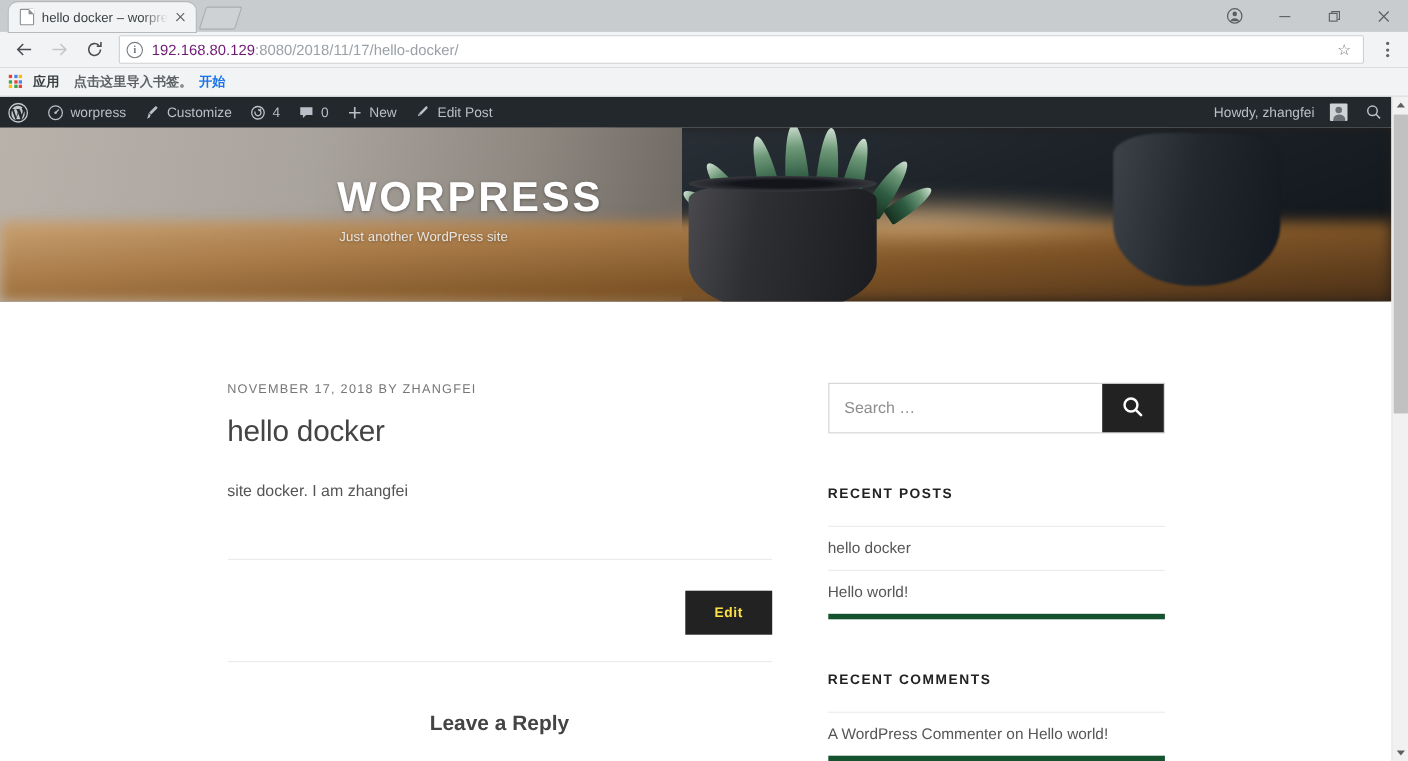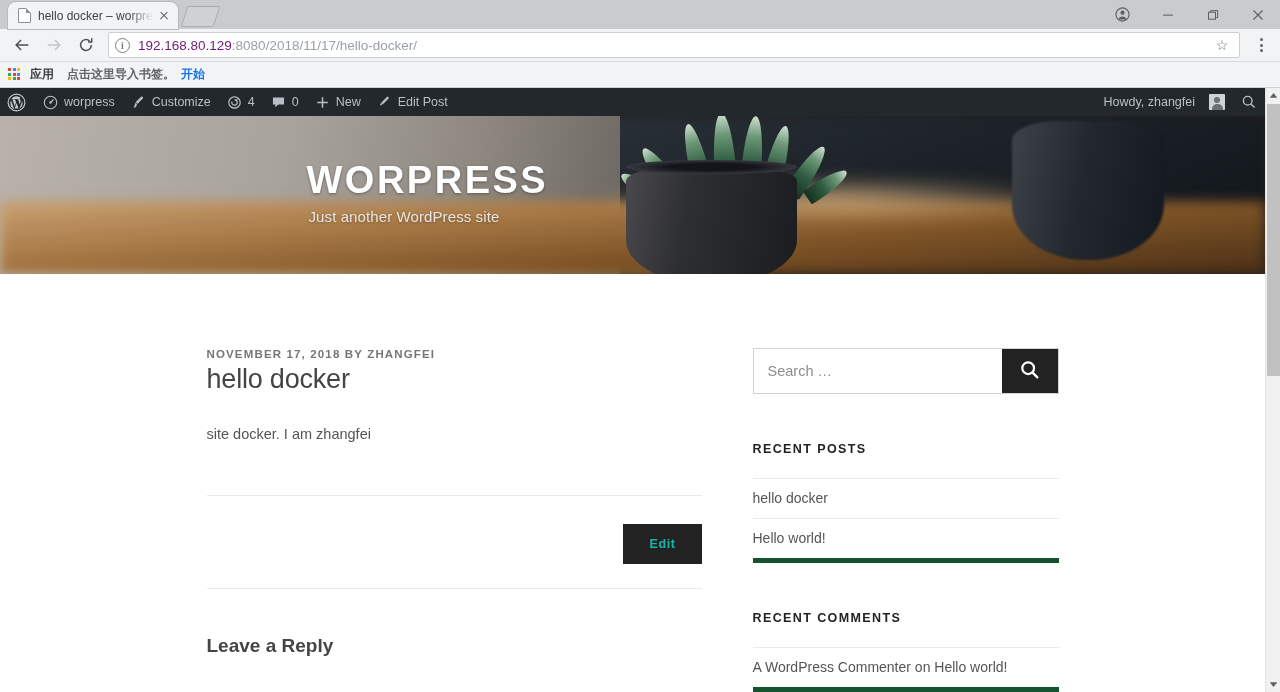--- a/index.html
+++ b/index.html
@@ -221,57 +221,57 @@
     height: 100%;
   }
   .site-title {
     position:absolute; left: 203px; top: 45px;
     font-size: 38px; font-weight: bold; letter-spacing: 2.5px;
     color: #ffffff; line-height: 1;
     text-shadow: 0 1px 3px rgba(0,0,0,.35);
   }
   .site-desc {
     position:absolute; left: 205px; top: 92px;
-    font-size: 15px; color: #e7e4e1; letter-spacing: .1px;
+    font-size: 12px; color: #e7e4e1; letter-spacing: .1px;
     text-shadow: 0 1px 3px rgba(0,0,0,.3);
   }
 
   
   .site-main {
     width: 1265px; background:#fff; padding-top: 74px;
   }
   .content-row {
     width: 852px; margin: 0 auto; display: flex; gap: 51px;
   }
   .primary { width: 495px; }
   .secondary { width: 306px; }
 
   .entry-meta {
-    font-size: 11.5px; font-weight: bold; letter-spacing: 1.15px;
-    color: #767676; text-transform: uppercase; margin-bottom: 4px;
+    font-size: 11.5px; font-weight: normal; letter-spacing: 1.15px;
+    color: #767676; text-transform: uppercase; margin-bottom: 17px;
   }
   .entry-title {
     font-size: 27px; font-weight: normal; color: #444;
     letter-spacing: -.2px; margin-bottom: 27px;
   }
   .entry-content {
     font-size: 14.5px; color: #555; line-height: 1.7;
   }
   .entry-sep {
     border: none; border-top: 1px solid #eaeaea;
     margin: 48px 0 0 0;
   }
   .edit-row { display:flex; justify-content:flex-end; padding: 28px 0 24px; }
   .edit-btn {
-    background: #222; color: #14b8a6; border: none;
+    background: #222; color: #fde047; border: none;
     font-size: 12.5px; font-weight: bold; letter-spacing: .6px;
     padding: 13px 26px; cursor: pointer;
   }
   .comments-title {
-    font-size: 19px; color: #444; margin-top: 46px;
+    font-size: 19px; color: #444; margin-top: 46px; text-align: center;
   }
 
   
   .searchbox {
     display: flex; height: 46px;
     border: 1px solid #d3d3d3; background:#fff;
   }
   .searchbox input {
     flex: 1; border: none; outline: none;
     font-size: 14.5px; color: #555; padding: 0 14px;

